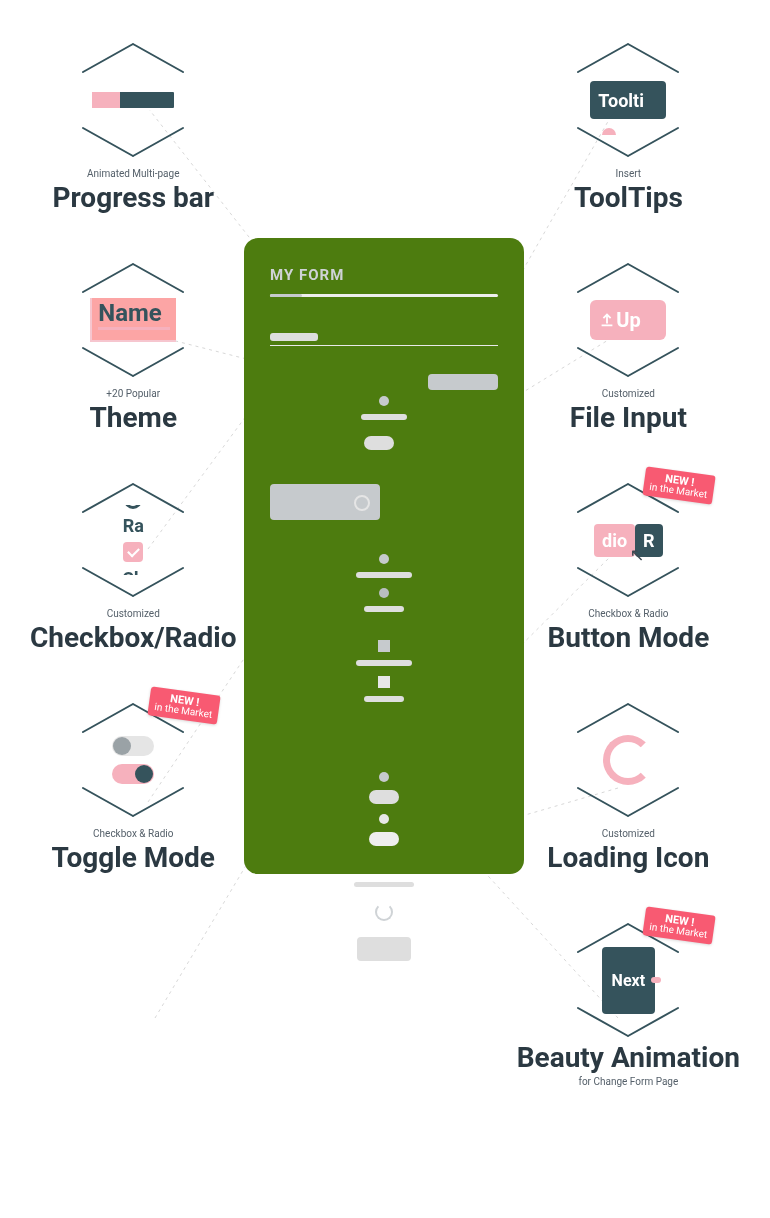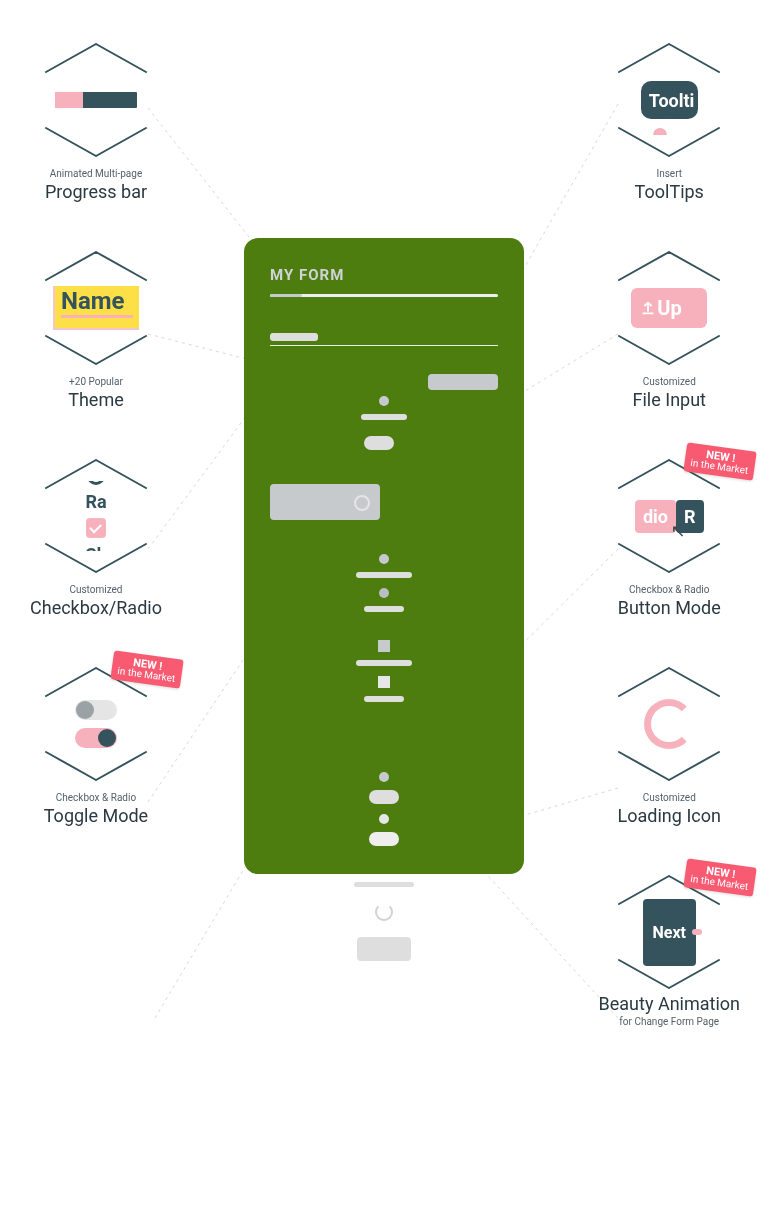--- a/index.html
+++ b/index.html
@@ -9,51 +9,51 @@
   .col { position:absolute; display:flex; flex-direction:column; gap:46px; }
   .col.left { left:30px; top:40px; align-items:center; }
   .col.right { right:30px; top:40px; align-items:center; }
 
   .item { display:flex; flex-direction:column; align-items:center; position:relative; }
   .hex { width:120px; height:120px; position:relative; display:flex; align-items:center; justify-content:center; }
   .hex svg.border { position:absolute; inset:0; width:120px; height:120px; }
   .hex .inner { width:86px; height:70px; display:flex; align-items:center; justify-content:center; overflow:hidden; }
 
   .small { font-size:10px; color:#55606a; margin-top:8px; line-height:1.2; }
-  .big { font-size:18px; font-weight:400; color:#2b3942; margin-top:1px; }
+  .big { font-size:28px; font-weight:700; color:#2b3942; margin-top:1px; }
 
   .badge { position:absolute; top:-9px; right:-26px; background:#f85a72; color:#fff; font-size:10px; line-height:1; padding:4px 6px; border-radius:3px; transform:rotate(8deg); box-shadow:0 1px 3px rgba(0,0,0,.15); text-align:center; }
   .badge b { display:block; font-size:11px; font-weight:700; }
 
   
   .progress-bar { width:100%; height:20px; border:2px solid #fff; background:#35535c; border-radius:3px; position:relative; }
   .progress-bar .fill { position:absolute; left:0; top:0; bottom:0; width:34%; background:#f6b1bd; }
 
-  .theme-card { width:88px; height:44px; background:#fde047; border:2px solid #f6c6cf; border-top:none; border-right:none; padding:4px 6px; }
+  .theme-card { width:88px; height:44px; background:#fca5a5; border:2px solid #f6c6cf; border-top:none; border-right:none; padding:4px 6px; }
   .theme-card .t { font-weight:700; font-size:24px; color:#35535c; margin-top:-3px; }
   .theme-card .bar { height:3px; background:#f6b1bd; }
 
   .ficon-card { display:flex; align-items:center; gap:4px; font-weight:700; font-size:24px; color:#35535c; }
   .person { width:28px; height:28px; background:#f6b1bd; border-radius:4px; display:flex; align-items:center; justify-content:center; }
   .person::before { content:""; display:block; width:10px; height:10px; border-radius:50%; background:#fff; box-shadow:0 7px 0 3px #fff; transform:translateY(-4px); }
 
   .cr-card { display:flex; flex-direction:column; gap:6px; font-size:18px; font-weight:700; color:#35535c; }
   .cr-card .row { display:flex; align-items:center; gap:6px; }
   .cr-card .circ { width:18px; height:18px; border:3px solid #35535c; border-radius:50%; }
   .cr-card .sq { width:20px; height:20px; background:#f6b1bd; border-radius:4px; display:flex; align-items:center; justify-content:center; }
   .cr-card .sq::after { content:""; width:9px; height:5px; border:2px solid #fff; border-top:none; border-right:none; transform:rotate(-45deg) translate(1px,-1px); }
 
   .toggle-card { display:flex; flex-direction:column; gap:8px; }
   .toggle { width:42px; height:20px; border-radius:10px; position:relative; }
   .toggle.off { background:#e5e5e5; }
   .toggle.off::after { content:""; width:18px; height:18px; background:#9aa2a6; border-radius:50%; position:absolute; left:1px; top:1px; }
   .toggle.on { background:#f6b1bd; }
   .toggle.on::after { content:""; width:18px; height:18px; background:#35535c; border-radius:50%; position:absolute; right:1px; top:1px; }
 
-  .tooltip-card { width:57px; height:38px; background:#35535c; border-radius:10px; color:#fff; font-weight:700; font-size:18px; display:flex; align-items:center; padding:8px 8px; position:relative; }
+  .tooltip-card { width:76px; height:38px; background:#35535c; border-radius:4px; color:#fff; font-weight:700; font-size:18px; display:flex; align-items:center; padding:8px 8px; position:relative; }
   .tooltip-card::after{ content:""; position:absolute; left:10px; bottom:-8px; border:8px solid transparent; border-top-color:#35535c; }
   .tooltip-dot { position:absolute; left:12px; bottom:-17px; width:14px; height:8px; background:#f6b1bd; border-radius:8px 8px 0 0; }
 
   .upload-card { width:76px; height:40px; background:#f6b1bd; border-radius:6px; color:#fff; font-weight:700; font-size:20px; display:flex; align-items:center; gap:0; padding:0 8px; }
 
   .radio-mode { display:flex; gap:0; align-items:center; position:relative; }
   .radio-mode .a { background:#f6b1bd; color:#fff; padding:6px 8px; border-radius:4px; font-weight:700; font-size:18px; }
   .radio-mode .b { background:#35535c; color:#fff; padding:6px 8px; border-radius:4px; font-weight:700; font-size:18px; }
   .radio-mode .cursor { position:absolute; right:18px; bottom:-8px; font-size:18px; }
 

